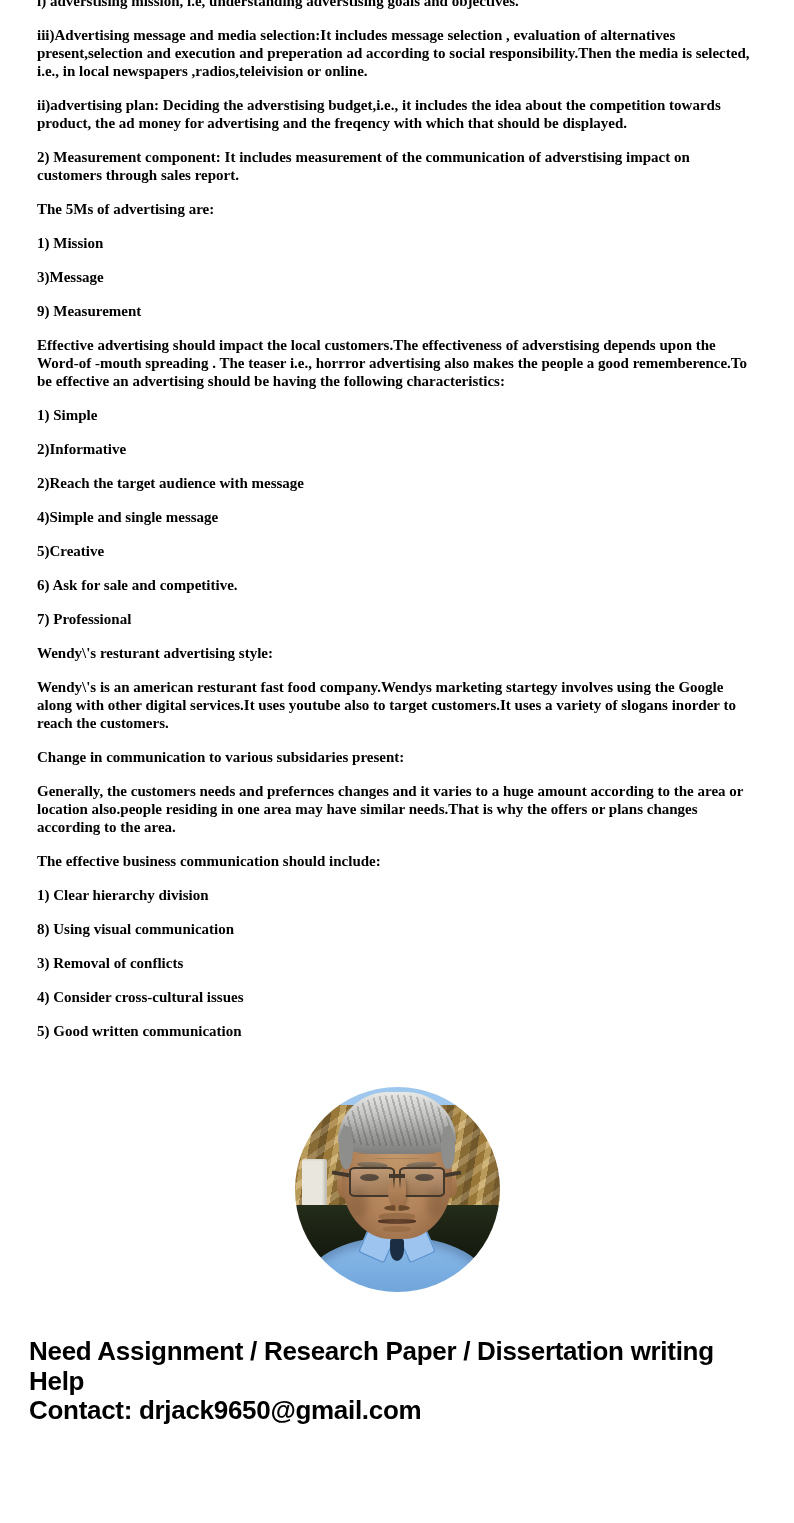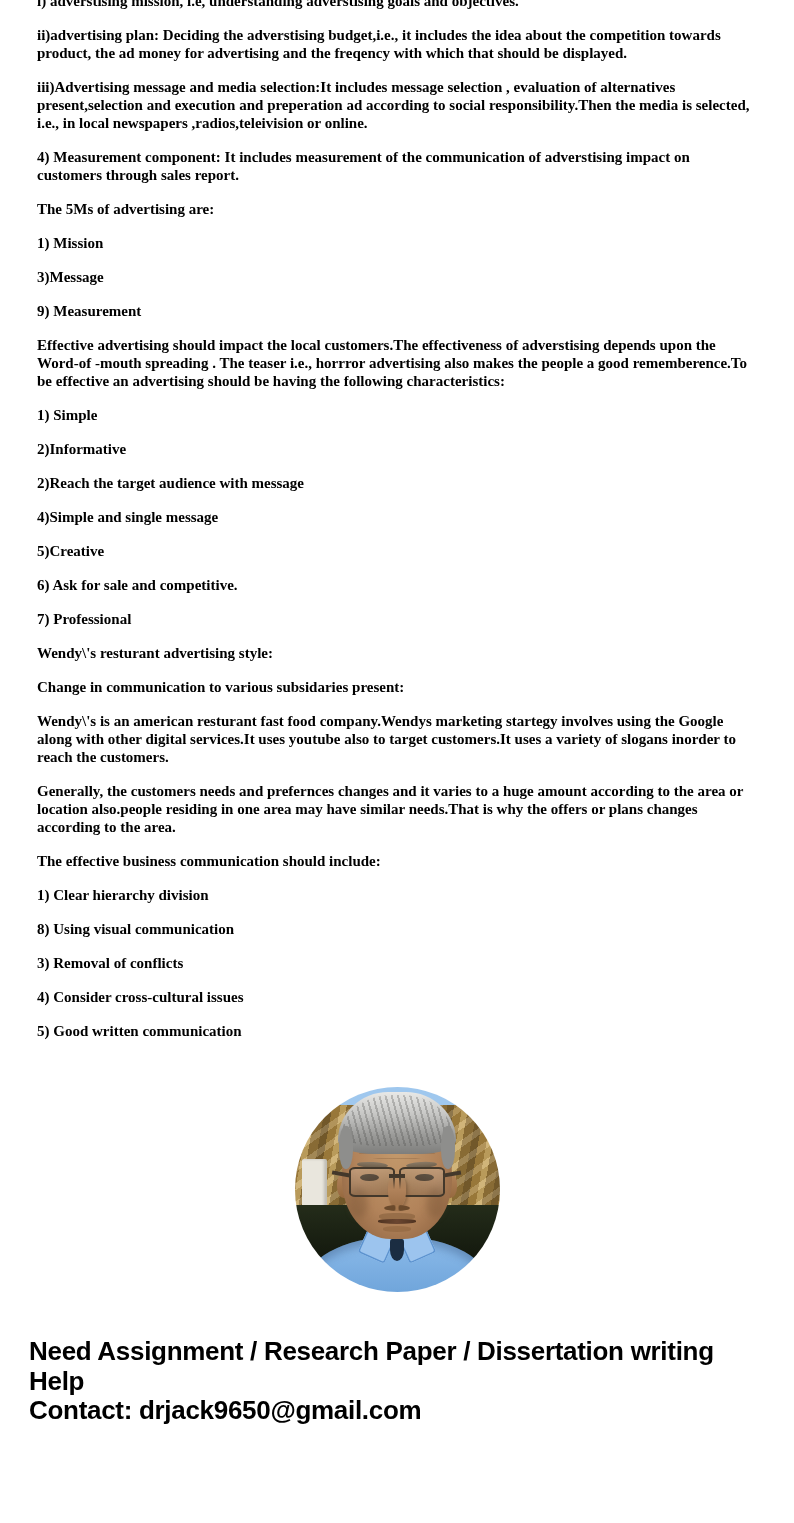--- a/index.html
+++ b/index.html
@@ -137,38 +137,38 @@
     margin:0 auto;
   }
 </style>
 </head>
 <body>
 
 <div class="page">
 
   <div class="content">
     <p>i) adverstising mission, i.e, understanding adverstising goals and objectives.</p>
+    <p>iii)Advertising message and media selection:It includes message selection , evaluation of alternatives present,selection and execution and preperation ad according to social responsibility.Then the media is selected, i.e., in local newspapers ,radios,teleivision or online.</p>
     <p>ii)advertising plan: Deciding the adverstising budget,i.e., it includes the idea about the competition towards product, the ad money for advertising and the freqency with which that should be displayed.</p>
-    <p>iii)Advertising message and media selection:It includes message selection , evaluation of alternatives present,selection and execution and preperation ad according to social responsibility.Then the media is selected, i.e., in local newspapers ,radios,teleivision or online.</p>
-    <p>4) Measurement component: It includes measurement of the communication of adverstising impact on customers through sales report.</p>
+    <p>2) Measurement component: It includes measurement of the communication of adverstising impact on customers through sales report.</p>
     <p>The 5Ms of advertising are:</p>
     <p>1) Mission</p>
     <p>3)Message</p>
     <p>9) Measurement</p>
     <p>Effective advertising should impact the local customers.The effectiveness of adverstising depends upon the Word-of -mouth spreading . The teaser i.e., horrror advertising also makes the people a good rememberence.To be effective an advertising should be having the following characteristics:</p>
     <p>1) Simple</p>
     <p>2)Informative</p>
     <p>2)Reach the target audience with message</p>
     <p>4)Simple and single message</p>
     <p>5)Creative</p>
     <p>6) Ask for sale and competitive.</p>
     <p>7) Professional</p>
     <p>Wendy\'s resturant advertising style:</p>
+    <p>Wendy\'s is an american resturant fast food company.Wendys marketing startegy involves using the Google along with other digital services.It uses youtube also to target customers.It uses a variety of slogans inorder to reach the customers.</p>
     <p>Change in communication to various subsidaries present:</p>
-    <p>Wendy\'s is an american resturant fast food company.Wendys marketing startegy involves using the Google along with other digital services.It uses youtube also to target customers.It uses a variety of slogans inorder to reach the customers.</p>
     <p>Generally, the customers needs and prefernces changes and it varies to a huge amount according to the area or location also.people residing in one area may have similar needs.That is why the offers or plans changes according to the area.</p>
     <p>The effective business communication should include:</p>
     <p>1) Clear hierarchy division</p>
     <p>8) Using visual communication</p>
     <p>3) Removal of conflicts</p>
     <p>4) Consider cross-cultural issues</p>
     <p>5) Good written communication</p>
   </div>
 
   <div class="avatar-fig">

